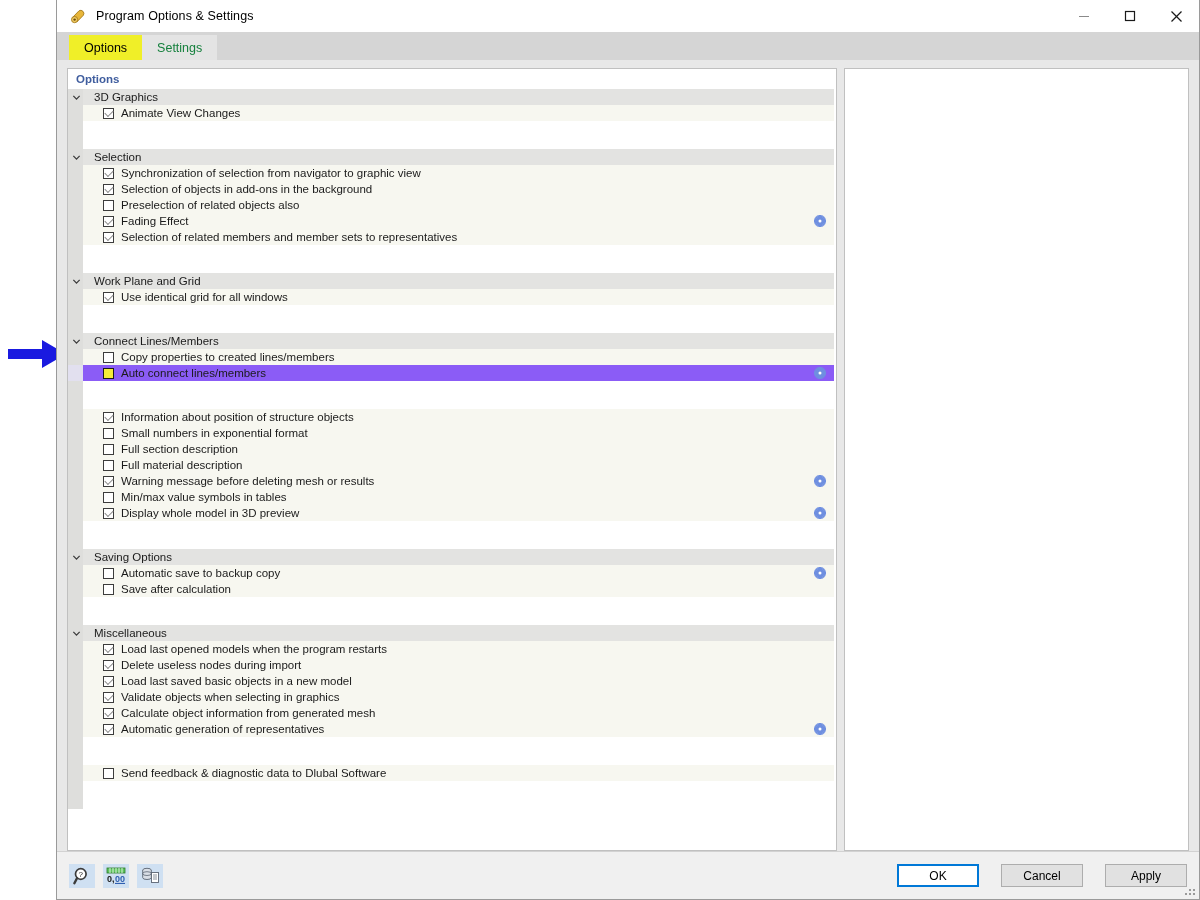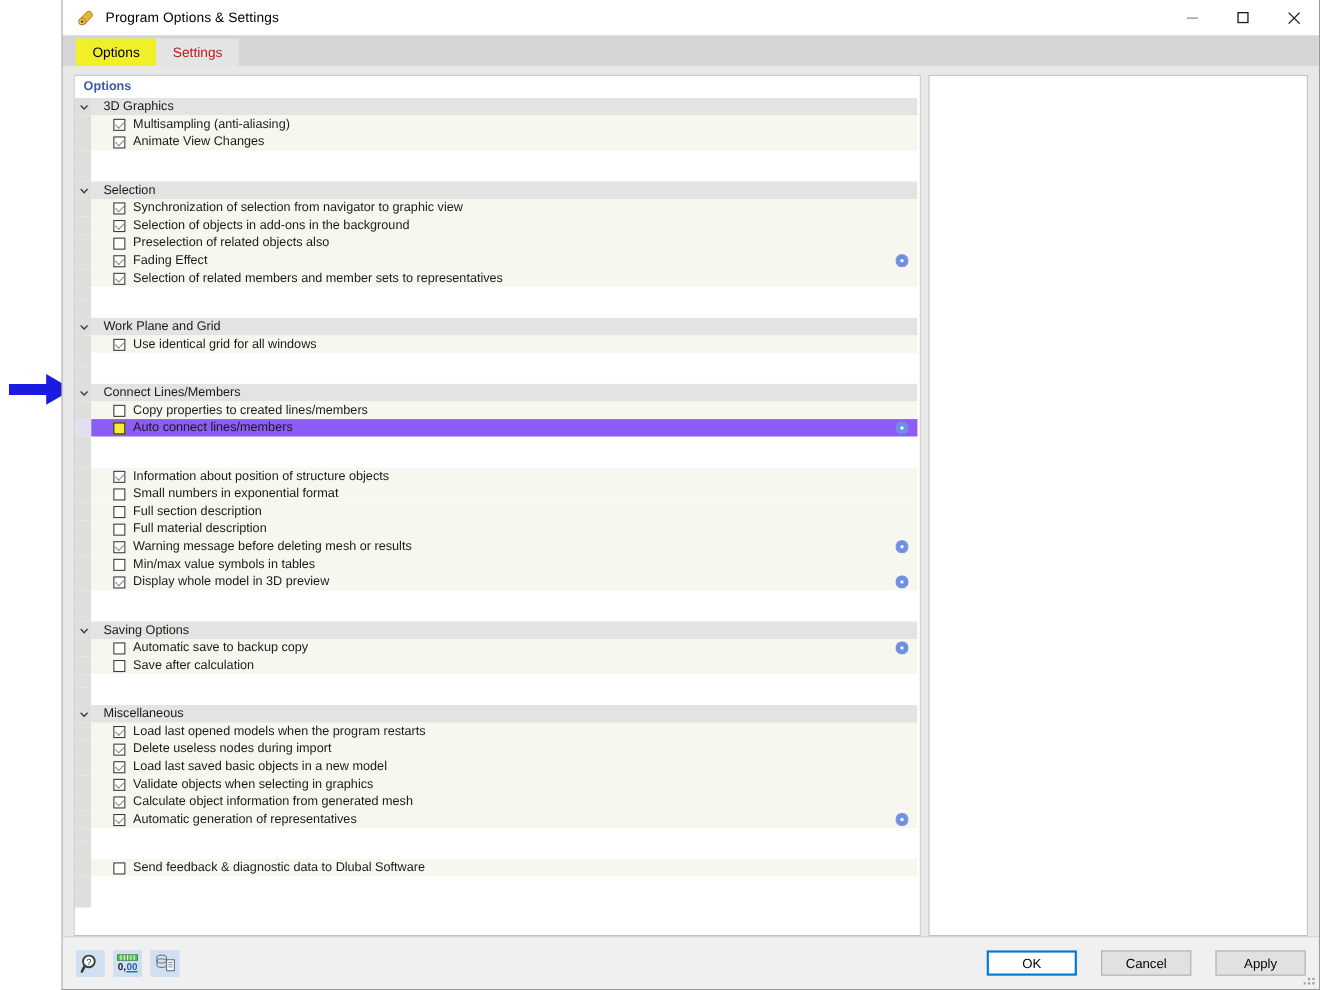--- a/index.html
+++ b/index.html
@@ -85,21 +85,21 @@
     padding-left: 12px;
     flex: none;
     box-sizing: border-box;
   }
   .tab {
     height: 25px;
     padding: 0 15px;
     display: flex;
     align-items: center;
     font-size: 12.5px;
-    color: #b91c1c;
+    color: #15803d;
     background: #e4e4e4;
     box-sizing: border-box;
   }
   .tab.active {
     background: #f0ef28;
     color: #000;
   }
 
   
   #dialog-body {
@@ -350,27 +350,20 @@
         <div id="options-list">
             <div class="row group-row">
               <div class="gutter"></div>
               <div class="content">
                 <div class="chevron">
                   <svg viewBox="0 0 10 10" width="9" height="9">
                     <path d="M1.5 3.2 L5 6.8 L8.5 3.2" fill="none" stroke="#3c3c3c" stroke-width="1.4"></path>
                   </svg>
                 </div>
                 <span class="group-label">3D Graphics</span>
-              </div>
-            </div>
-            <div class="row item-row">
-              <div class="gutter"></div>
-              <div class="content">
-                <span class="cb checked"></span>
-                <span class="item-label">Multisampling (anti-aliasing)</span>
               </div>
             </div>
             <div class="row item-row">
               <div class="gutter"></div>
               <div class="content">
                 <span class="cb checked"></span>
                 <span class="item-label">Animate View Changes</span>
               </div>
             </div>
             <div class="row spacer-row">

